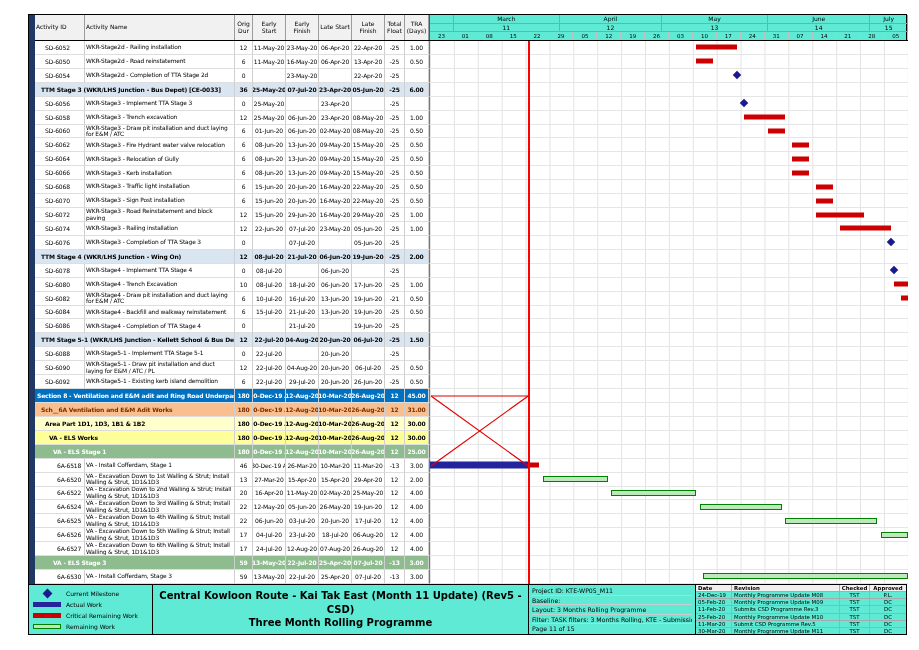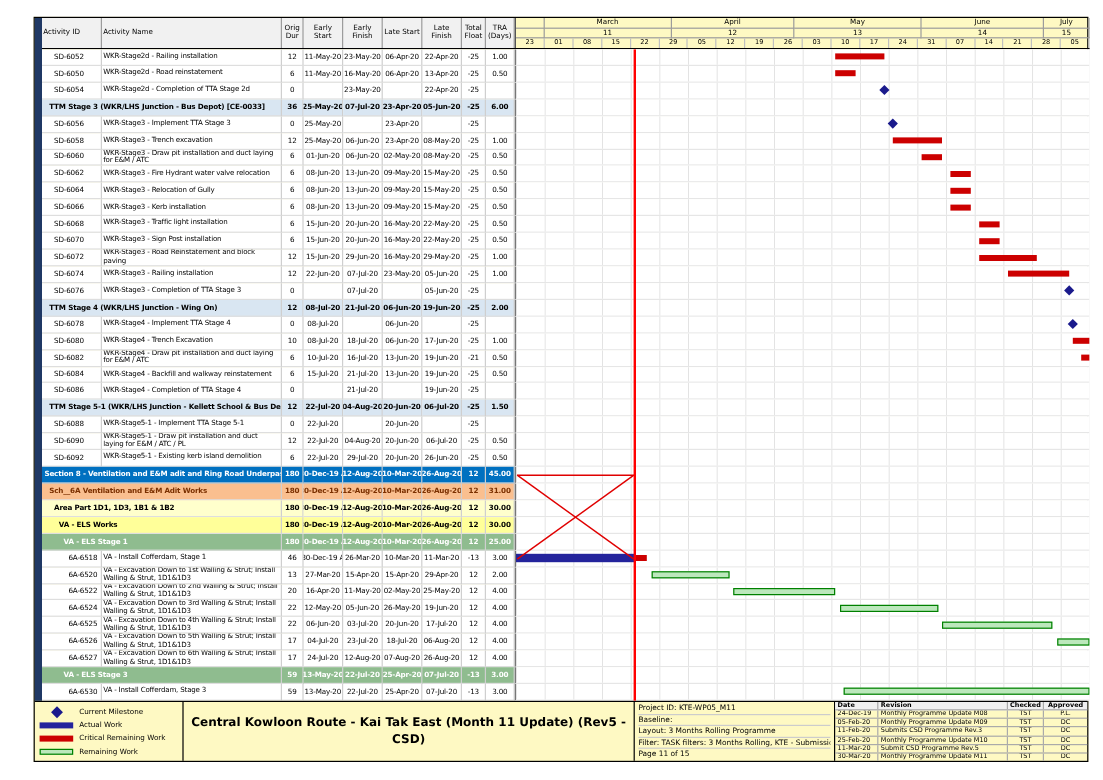--- a/index.html
+++ b/index.html
@@ -1,17 +1,17 @@
 <!DOCTYPE html>
 <html><head>
 <meta charset="utf-8">
 <style>
   html,body{margin:0;padding:0;background:#fff;}
   .page{position:relative;width:919px;height:650px;background:#ffffff;font-family:"DejaVu Sans",sans-serif;color:#000;overflow:hidden;}
-  .frame{position:absolute;left:28px;top:14px;width:879px;height:621px;border:1px solid #000;box-sizing:border-box;background:#fef9c3;}
+  .frame{position:absolute;left:28px;top:14px;width:879px;height:621px;border:1px solid #000;box-sizing:border-box;background:#5eead4;}
   .side-strip{position:absolute;left:0;top:0;width:6px;height:569px;background:#1F3864;}
   
   .head{position:absolute;left:6px;top:0;width:873px;height:26px;display:flex;border-bottom:1px solid #000;box-sizing:border-box;}
   .cols{display:flex;width:394px;background:#F1F1F1;box-sizing:border-box;}
   .colh{box-sizing:border-box;border-right:1px solid #9c9c9c;font-size:6px;line-height:1.1;display:flex;align-items:center;justify-content:center;text-align:center;padding:0 1px;overflow:hidden;}
   .tl{width:479px;display:flex;flex-direction:column;box-sizing:border-box;border-left:1px solid #555;}
   .tl-r{display:flex;box-sizing:border-box;}
   .tl-months{height:9px;} .tl-nums{height:8px;} .tl-weeks{height:8px;flex:1;}
   .tl-m{box-sizing:border-box;border-right:1px solid #9c9c9c;border-bottom:1px solid #9c9c9c;font-size:6px;line-height:8px;text-align:center;overflow:hidden;white-space:nowrap;}
   .tl-w{flex:1;box-sizing:border-box;border-right:1px solid #c0c0c0;font-size:5.5px;line-height:8px;text-align:center;overflow:hidden;}
@@ -668,20 +668,21 @@
           </div>
           <div class="lg-item">
             <span class="lg-glyph">
               <span class="lg-bar lg-remaining"></span>
             </span>
             <span class="lg-label">Remaining Work</span>
           </div>
         </div>
       <div class="f-title">
         <div class="t1">Central Kowloon Route - Kai Tak East (Month 11 Update) (Rev5 - CSD)</div>
+        <div class="t2">Three Month Rolling Programme</div>
       </div>
       <div class="f-info">
         <div class="il">Project ID: KTE-WP05_M11</div>
         <div class="il">Baseline:</div>
         <div class="il">Layout: 3 Months Rolling Programme</div>
         <div class="il">Filter: TASK filters: 3 Months Rolling, KTE - Submission.</div>
         <div class="il">Page 11 of 15</div>
       </div>
       <div class="f-rev" id="rev-table">
           <div class="rev-row hdr">

